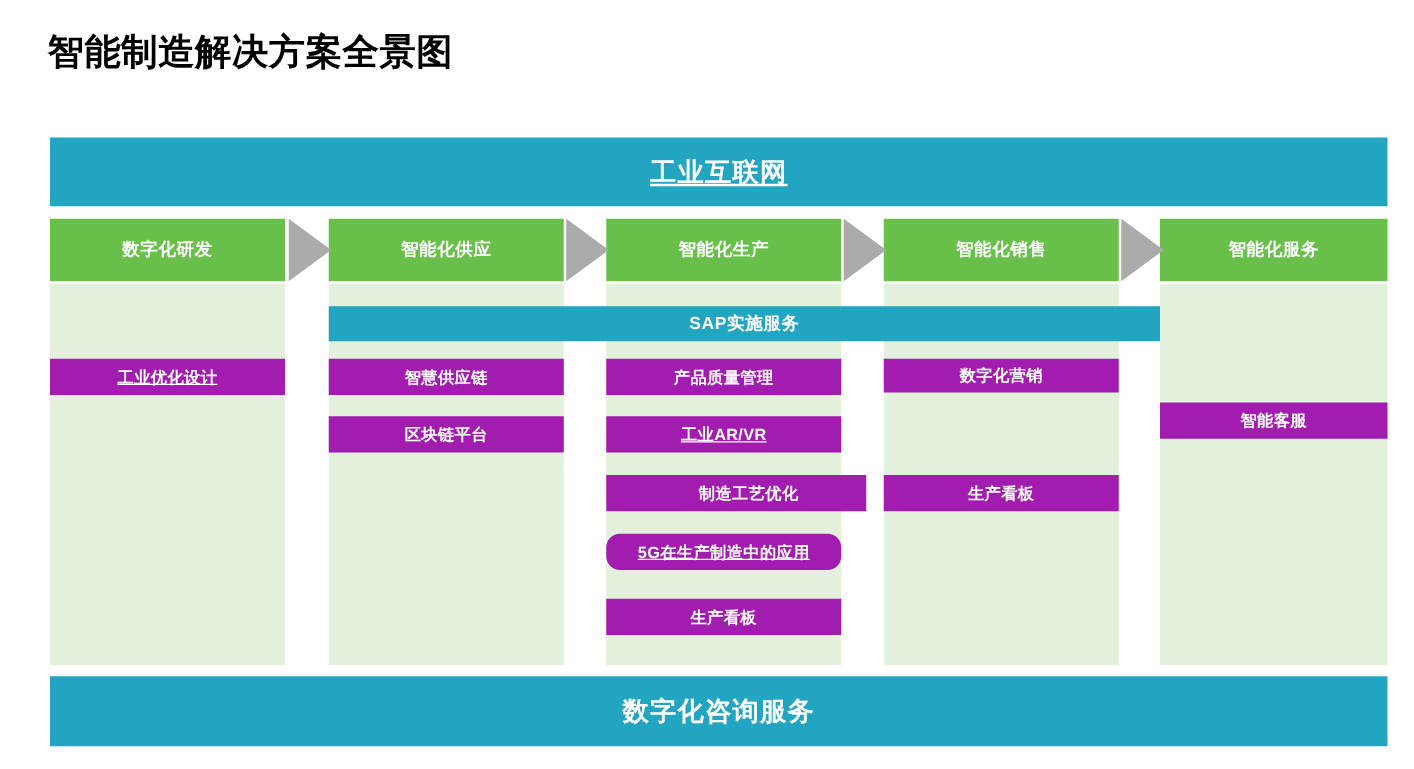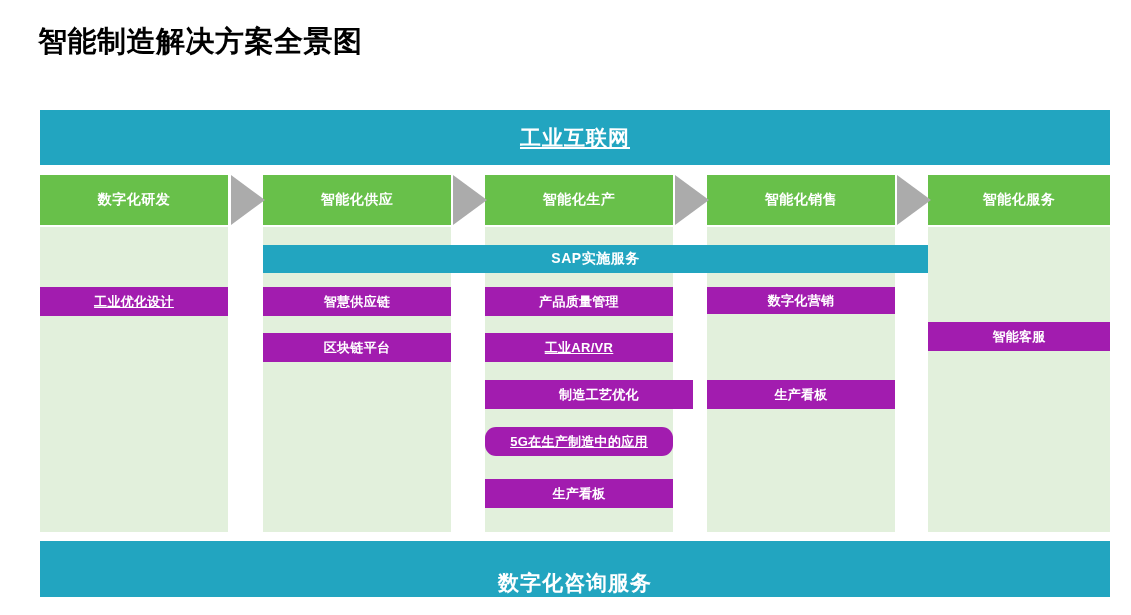--- a/index.html
+++ b/index.html
@@ -53,21 +53,21 @@
 
   
   .bottom-banner {
     position: absolute;
     left: 40px;
     top: 541px;
     width: 1070px;
     height: 56px;
     background: #22A5C0;
     display: flex;
-    align-items: flex-end;
+    align-items: center;
     justify-content: center;
   }
   .bottom-banner .banner-text {
     color: #ffffff;
     font-size: 21px;
     font-weight: bold;
     letter-spacing: 1px;
   }
 
   

